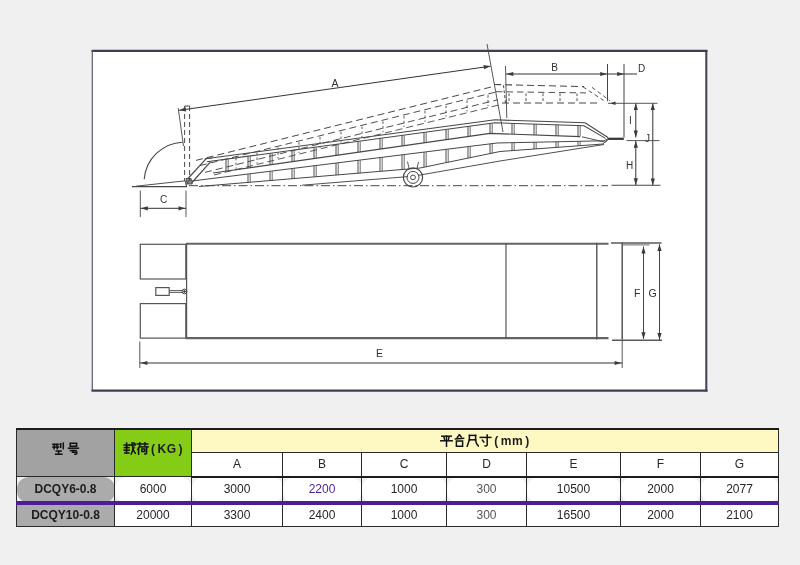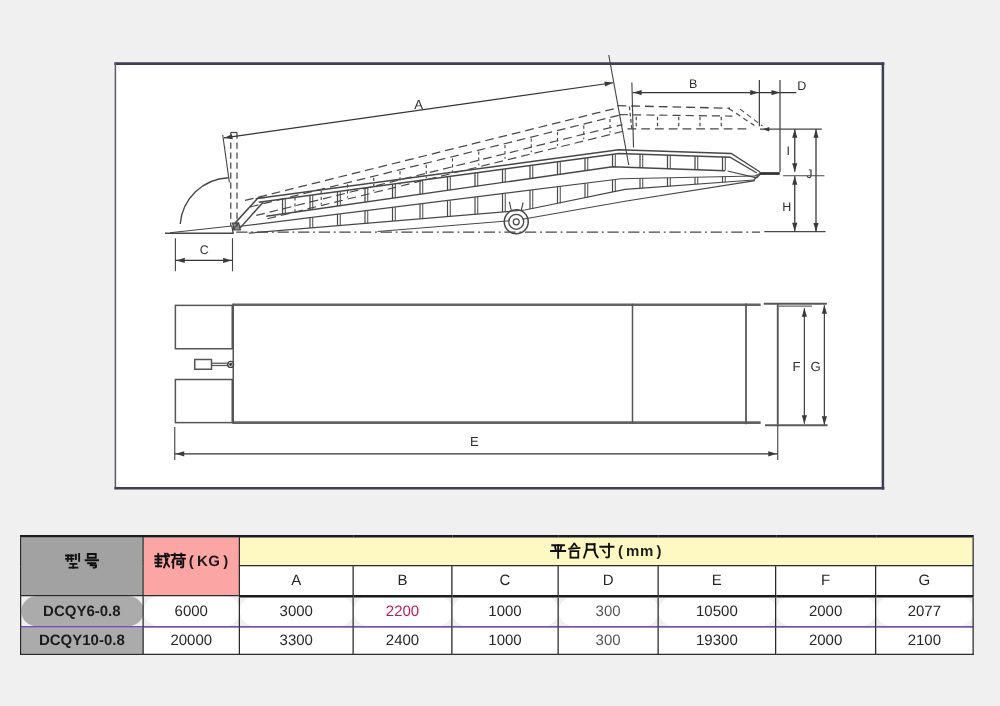--- a/index.html
+++ b/index.html
@@ -1,27 +1,27 @@
 <!DOCTYPE html>
 <html><head>
 <meta charset="utf-8">
 <style>
 html,body{margin:0;padding:0;}
 body{width:800px;height:565px;background:#f0f0f0;font-family:"Liberation Sans",sans-serif;position:relative;overflow:hidden;}
 #draw{position:absolute;left:0;top:0;}
 table{border-collapse:collapse;table-layout:fixed;position:absolute;left:16px;top:428px;width:762px;}
 td{border:1px solid #2a2a2a;text-align:center;vertical-align:middle;padding:0;font-size:12px;color:#1c1c1c;overflow:hidden;white-space:nowrap;}
 .hdark{background:#a2a2a2;font-weight:bold;padding-bottom:8px;}
-.hmid{background:#fca5a5;font-weight:bold;padding-bottom:8px;}
+.hmid{background:#84cc16;font-weight:bold;padding-bottom:8px;}
 .hlight{background:#fef9c3;}
 .model{background:#ababab;font-weight:bold;}
 .num{background:#fff;color:#262626;}
 tr.r1 td{height:22px;}
 tr.r2 td{height:22.5px;border-bottom:2px solid #1c1c1c;}
-tr.r3 td{height:23px;border-bottom:1px solid #4c1d95;border-radius:12px;}
+tr.r3 td{height:23px;border-bottom:4px solid #4c1d95;border-radius:12px;}
 tr.r4 td{height:21px;}
 table{border-top:2px solid #1c1c1c;border-bottom:1.5px solid #1c1c1c;}
 .pk{font-weight:bold;letter-spacing:0.5px;}
 </style>
 </head>
 <body>
 
 <svg id="draw" width="800" height="430" viewBox="0 0 800 430">
 
 <rect x="93" y="51" width="613" height="339" fill="#ffffff"></rect>
@@ -439,33 +439,33 @@
         <td class="num">D</td>
         <td class="num">E</td>
         <td class="num">F</td>
         <td class="num">G</td>
 </tr>
 
 <tr class="r3">
 <td class="model">DCQY6-0.8</td>
         <td class="num">6000</td>
 <td class="num">3000</td>
-        <td class="num" style="color:#be185d">2200</td>
+        <td class="num" style="color:#4c1d95">2200</td>
         <td class="num">1000</td>
         <td class="num" style="color:#555">300</td>
 <td class="num">10500</td>
         <td class="num">2000</td>
         <td class="num">2077</td>
 </tr>
 
 <tr class="r4">
 <td class="model">DCQY10-0.8</td>
         <td class="num">20000</td>
 <td class="num">3300</td>
         <td class="num">2400</td>
         <td class="num">1000</td>
         <td class="num" style="color:#555">300</td>
-<td class="num">19300</td>
+<td class="num">16500</td>
         <td class="num">2000</td>
         <td class="num">2100</td>
 </tr>
 </tbody>
   </table>
 
 </body></html>

